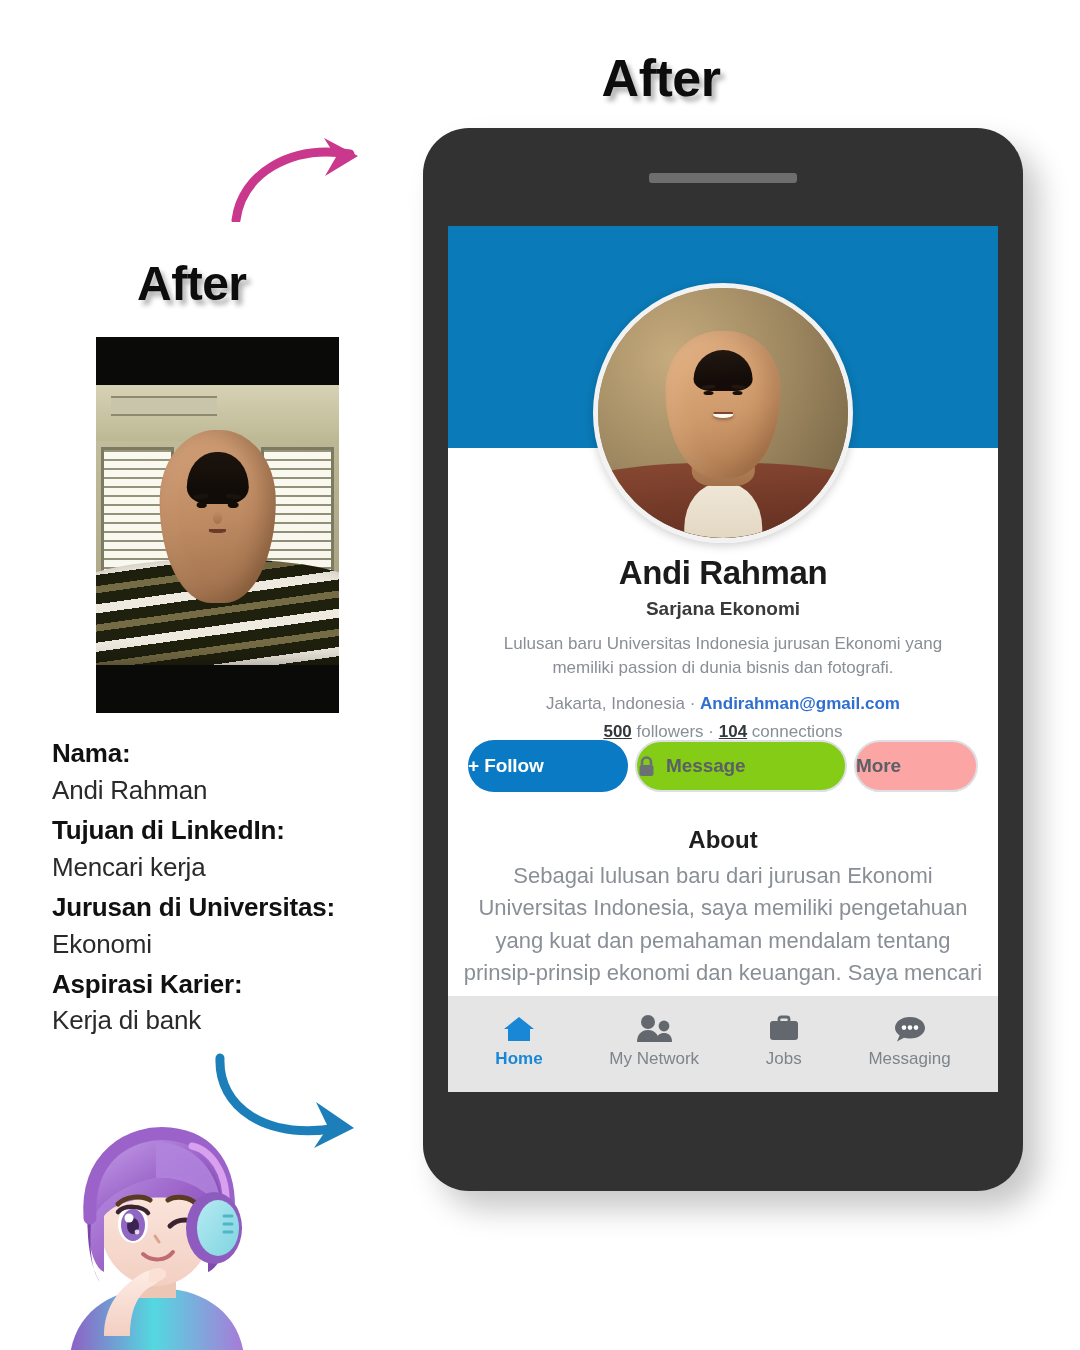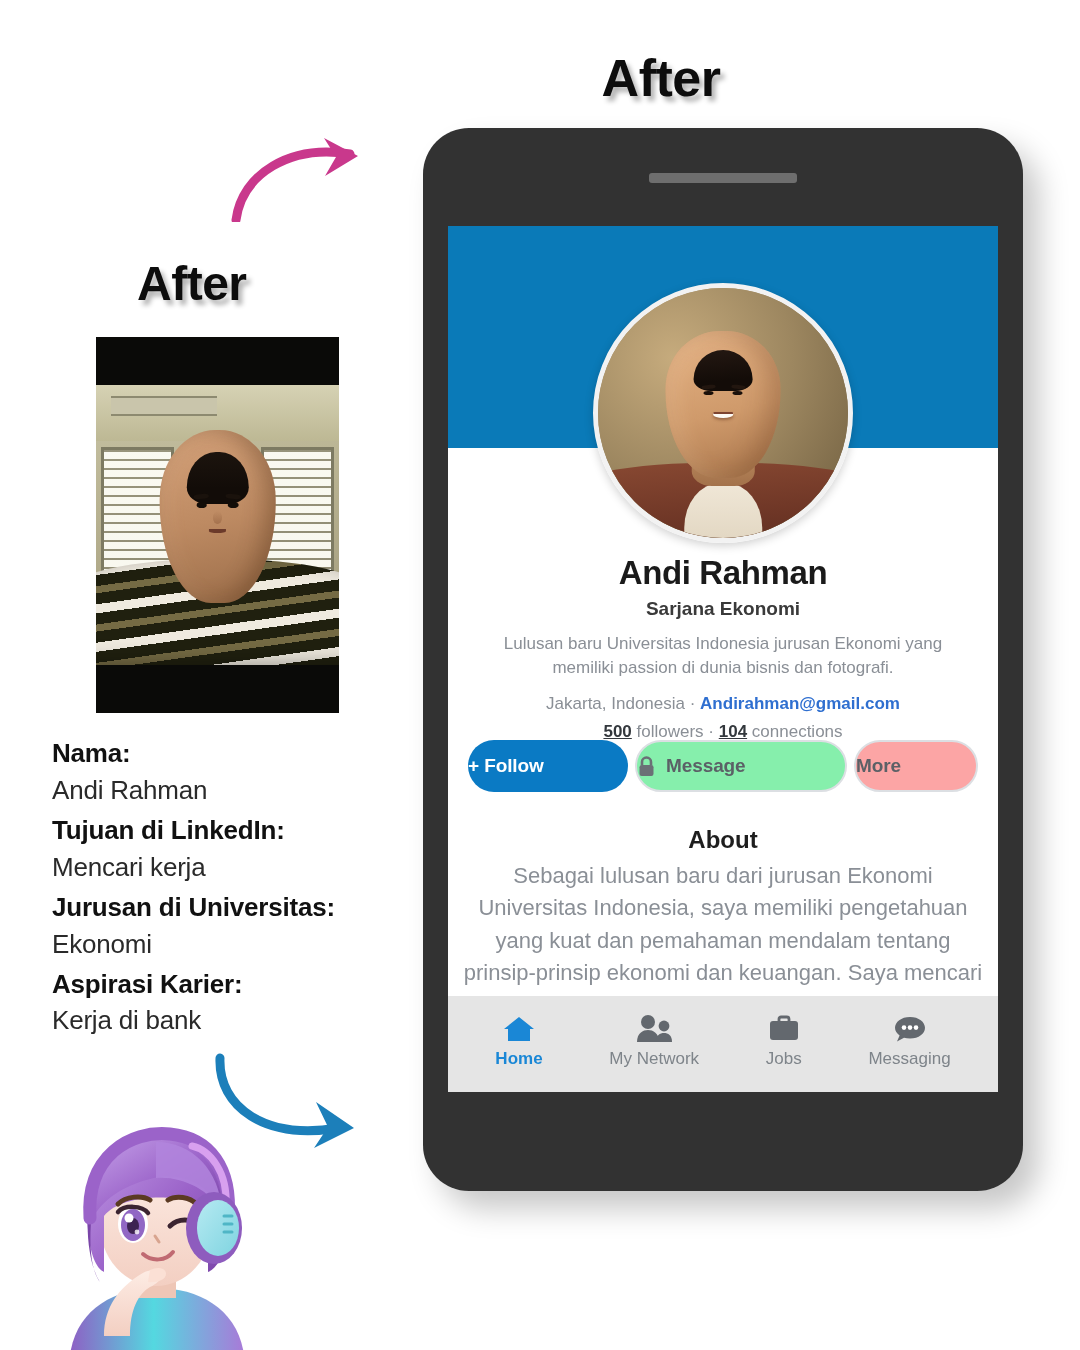--- a/index.html
+++ b/index.html
@@ -310,21 +310,21 @@
     border-radius: 26px;
     display: flex; align-items: center; justify-content: flex-start;
     gap: 10px;
     font-size: 19px; font-weight: bold;
     letter-spacing: -0.1px;
   }
   #btn-follow {
     width: 160px; background: #0a7ac4; color: #ffffff;
   }
   #btn-message {
-    width: 212px; background: #86efac; color: #5b6066;
+    width: 212px; background: #84cc16; color: #5b6066;
     border: 2px solid #dcdfe3;
   }
   #btn-more {
     width: 124px; background: #fca5a5; color: #5b6066;
     border: 2px solid #dcdfe3;
   }
 
   
   #about {
     position: absolute; left: 0; right: 0;

